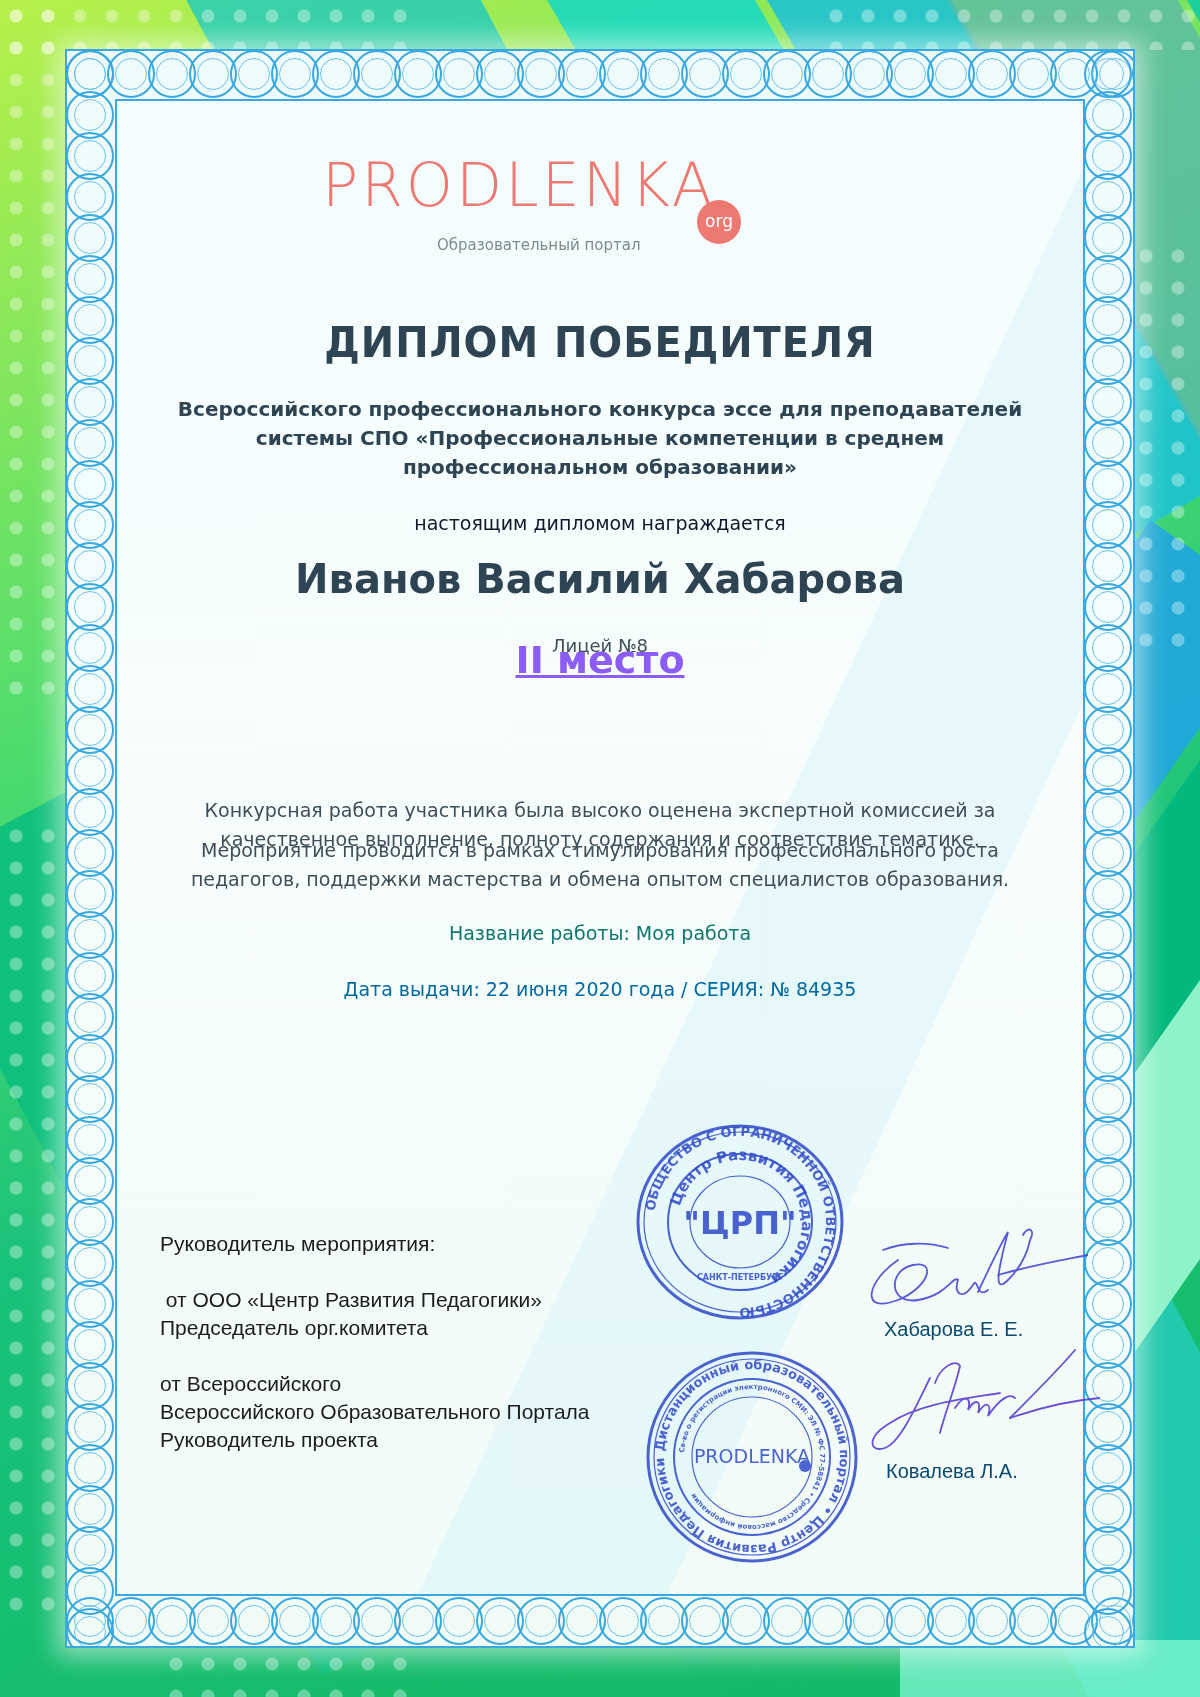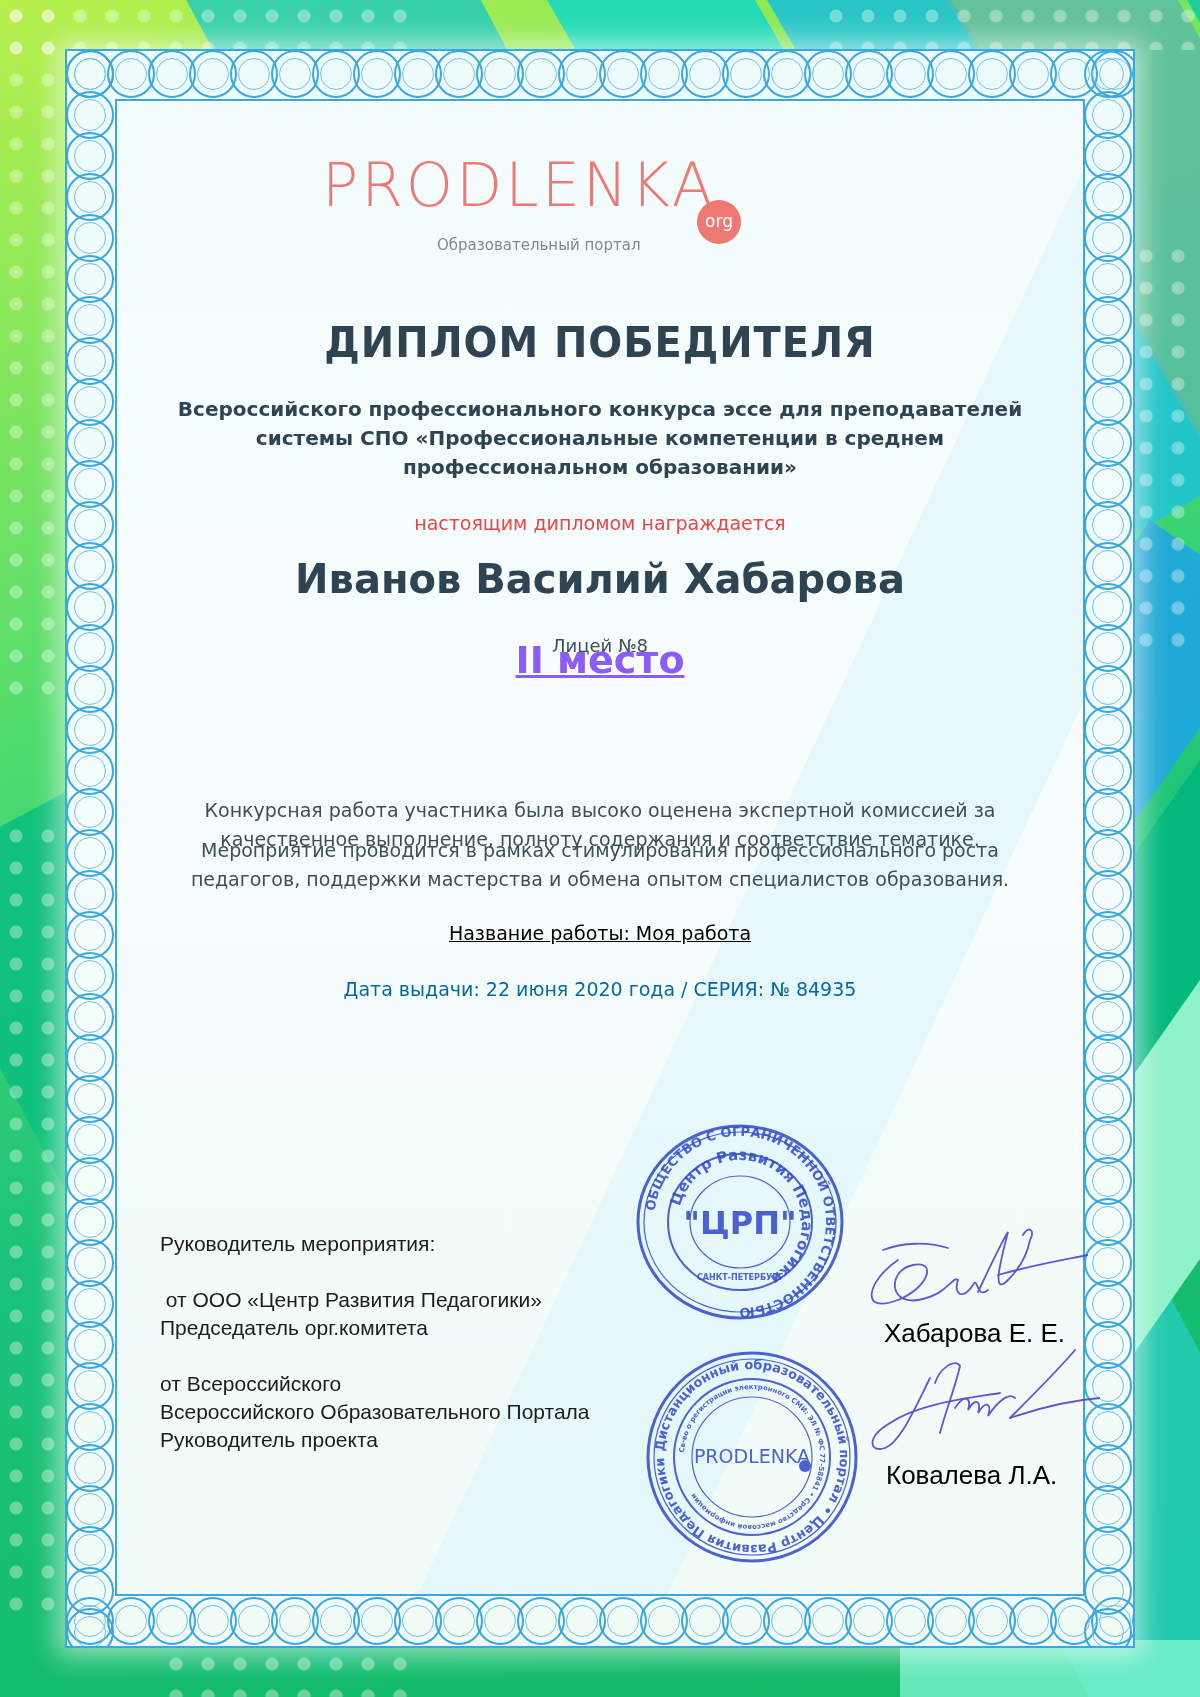--- a/index.html
+++ b/index.html
@@ -58,35 +58,35 @@
   .logo { position: absolute; left: 322px; top: 150px; width: 430px; height: 110px; }
   .logo-word { position: absolute; left: 0; top: 0; font-family: "DejaVu Sans", sans-serif;
                font-size: 60px; font-weight: 300; letter-spacing: 3px; color: #ec7a72; line-height: 70px; }
   .logo-org { position: absolute; left: 375px; top: 50px; width: 44px; height: 44px; border-radius: 50%;
               background: #ec7a72; color: #fff; font-size: 17px; line-height: 42px; text-align: center; }
   .logo-sub { position: absolute; left: 115px; top: 86px; font-size: 15px; color: #7c8a92; }
 
   .center { position: absolute; left: 115px; width: 970px; text-align: center; color: #34495a; }
   .title { top: 318px; font-size: 42px; font-weight: bold; letter-spacing: 1px; color: #2f4452; transform: scaleX(.95); }
   .subtitle { top: 395px; font-size: 20px; font-weight: bold; line-height: 29px; color: #2f4452; padding: 0 60px; box-sizing: border-box; }
-  .awarded { top: 512px; font-size: 19px; color: #ef4444; }
+  .awarded { top: 512px; font-size: 19px; color: #0f172a; }
   .name { top: 556px; font-size: 40px; font-weight: bold; color: #2f4452; }
   .org { top: 635px; font-size: 18px; color: #3e4e58; }
   .place { top: 638px; font-size: 38px; font-weight: bold; color: #8b5cf6; text-decoration: underline; }
   .para { font-size: 19px; line-height: 29px; color: #3e4e58; padding: 0 30px; box-sizing: border-box; }
   .p1 { top: 752px; margin-top: 44px; }
   .p2 { top: 836px; }
-  .work { top: 922px; font-size: 19px; color: #000000; text-decoration: underline; }
+  .work { top: 922px; font-size: 19px; color: #0f766e; }
   .issued { top: 978px; font-size: 19px; color: #0369a1; }
 
   .organizers { position: absolute; left: 160px; top: 1230px; font-family: "Liberation Sans", sans-serif;
                 font-size: 21px; line-height: 28px; color: #1c1c1c; }
   .organizers .gap { height: 28px; }
 
-  .sign-name { position: absolute; font-family: "Liberation Sans", sans-serif; font-size: 26px; color: #000000; }
+  .sign-name { position: absolute; font-family: "Liberation Sans", sans-serif; font-size: 20px; color: #0c4a6e; }
   .sn1 { left: 884px; top: 1318px; }
   .sn2 { left: 886px; top: 1460px; }
 
   .stamp { position: absolute; }
   .st1 { left: 630px; top: 1122px; width: 220px; height: 200px; }
   .st2 { left: 645px; top: 1350px; width: 215px; height: 215px; }
   .sig { position: absolute; }
   .sig1 { left: 858px; top: 1220px; width: 230px; height: 100px; }
   .sig2 { left: 860px; top: 1348px; width: 240px; height: 110px; }
 </style>

